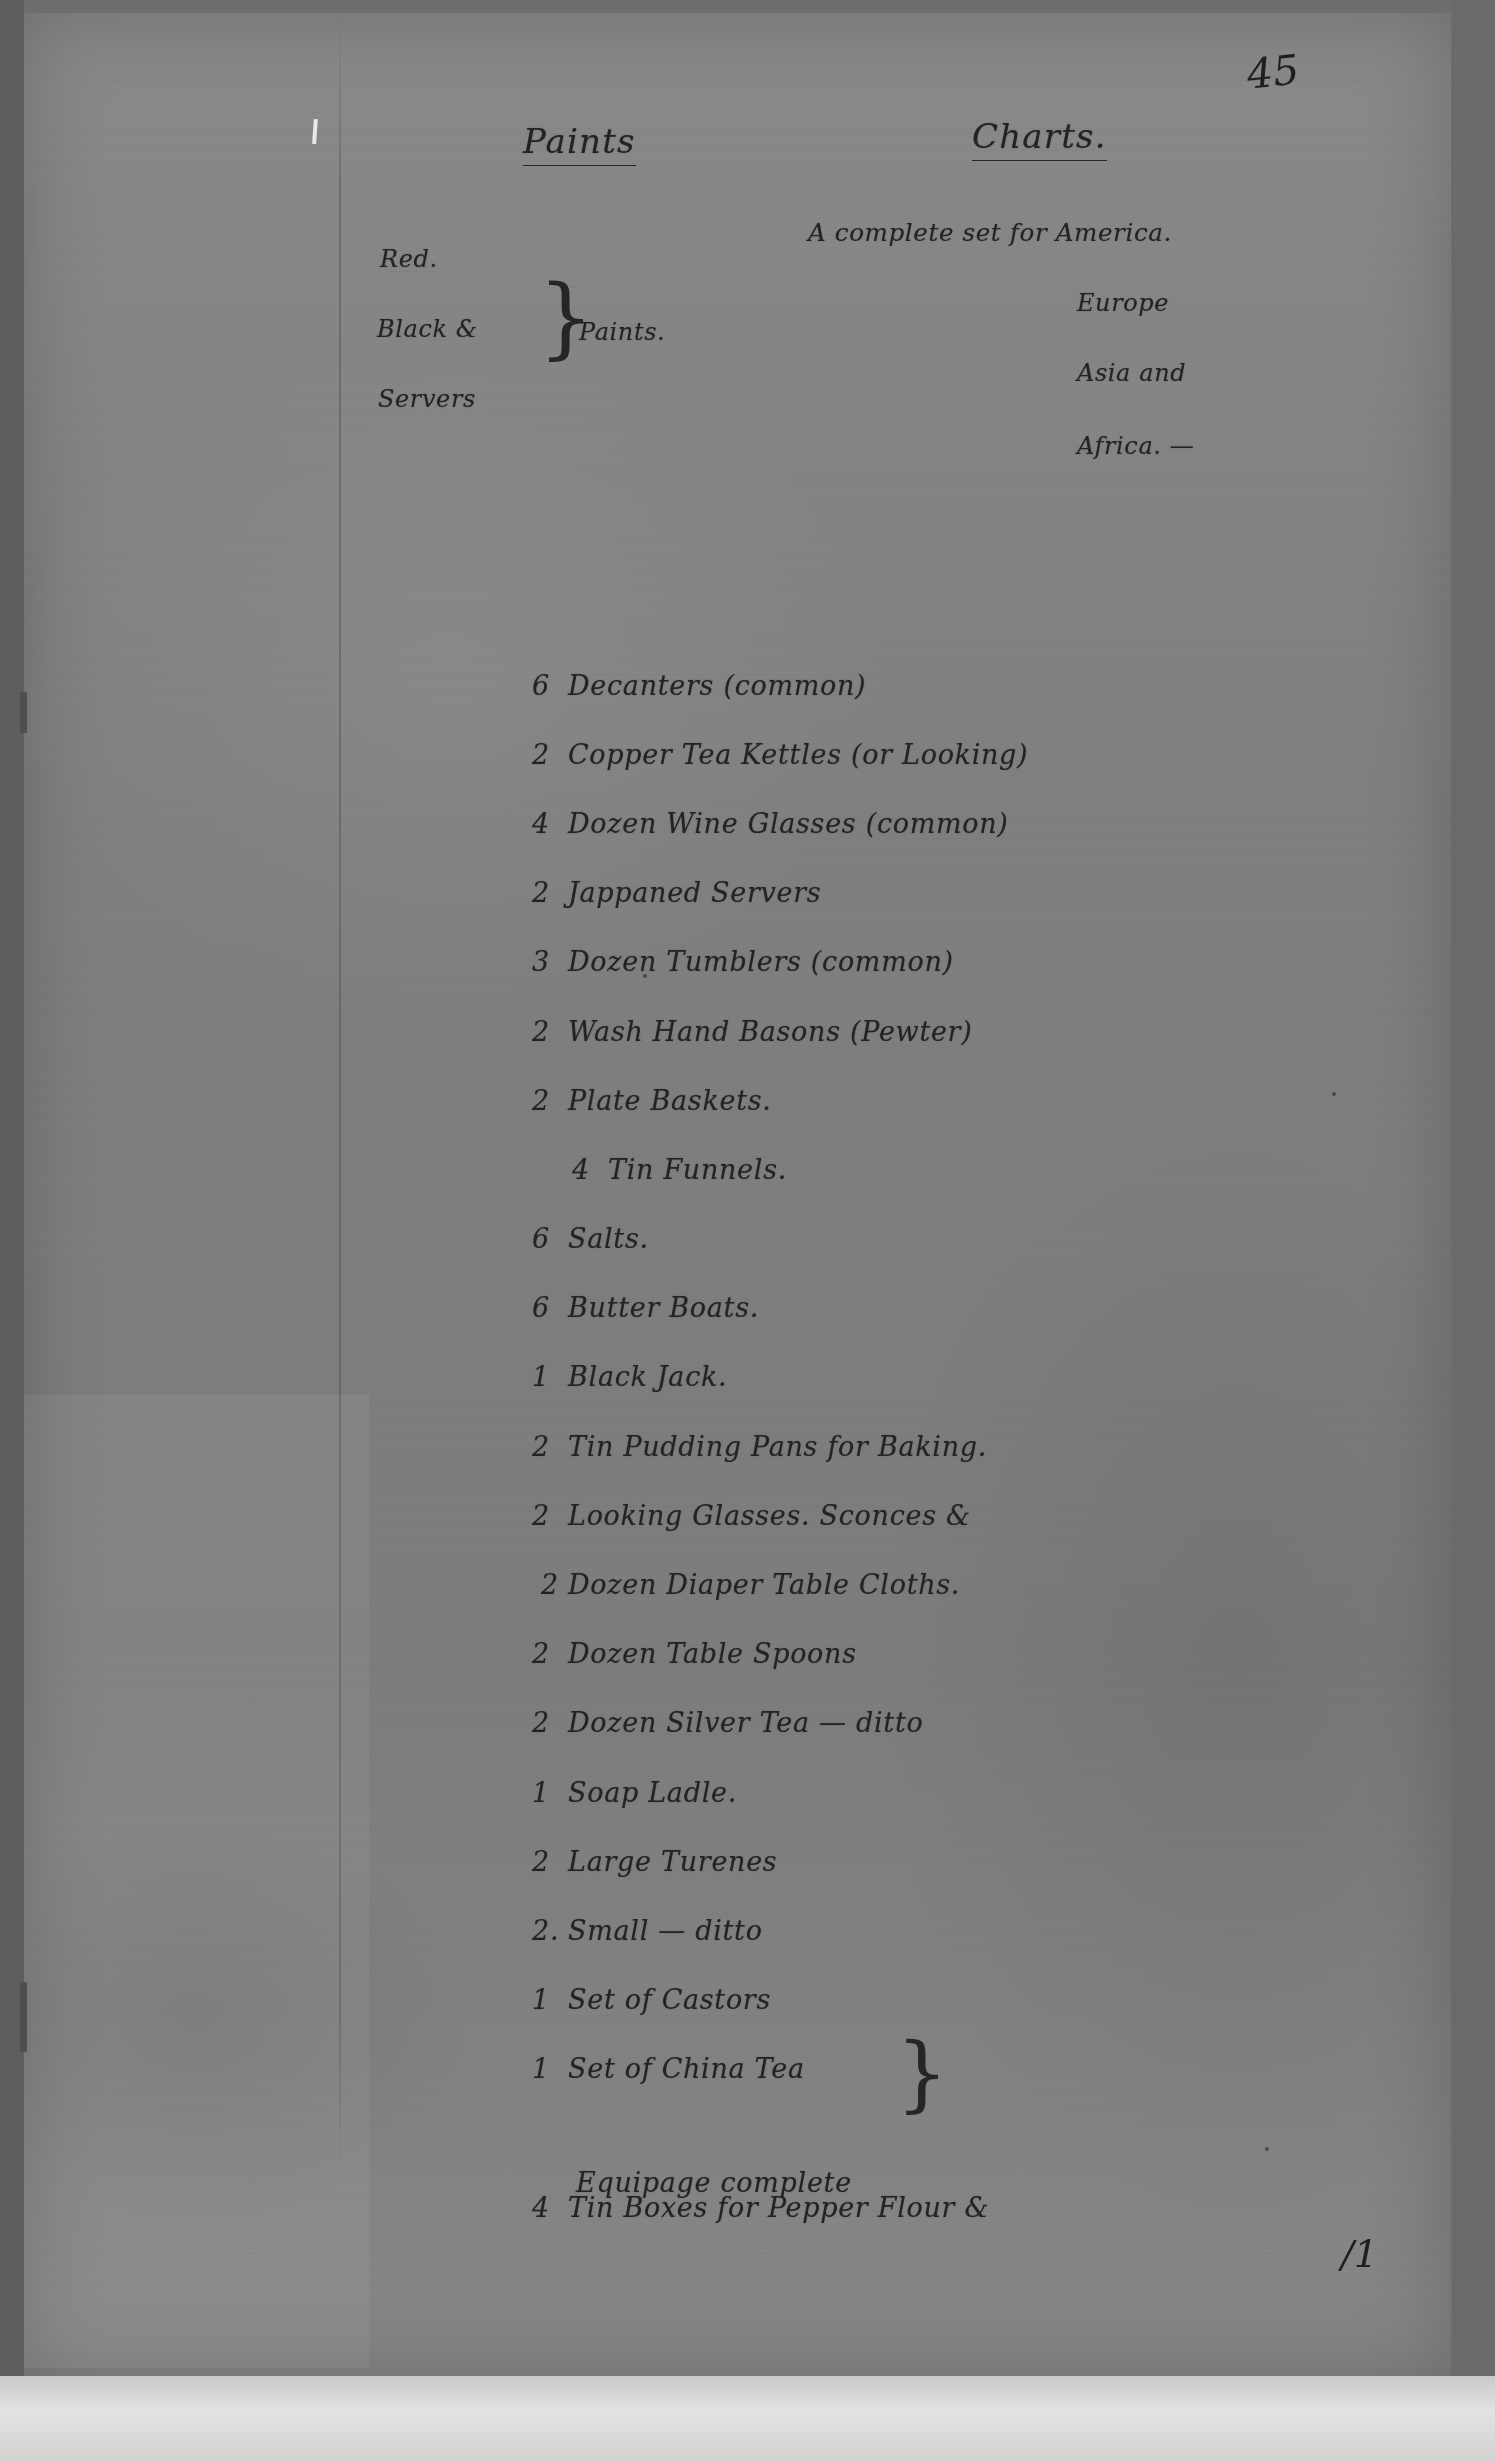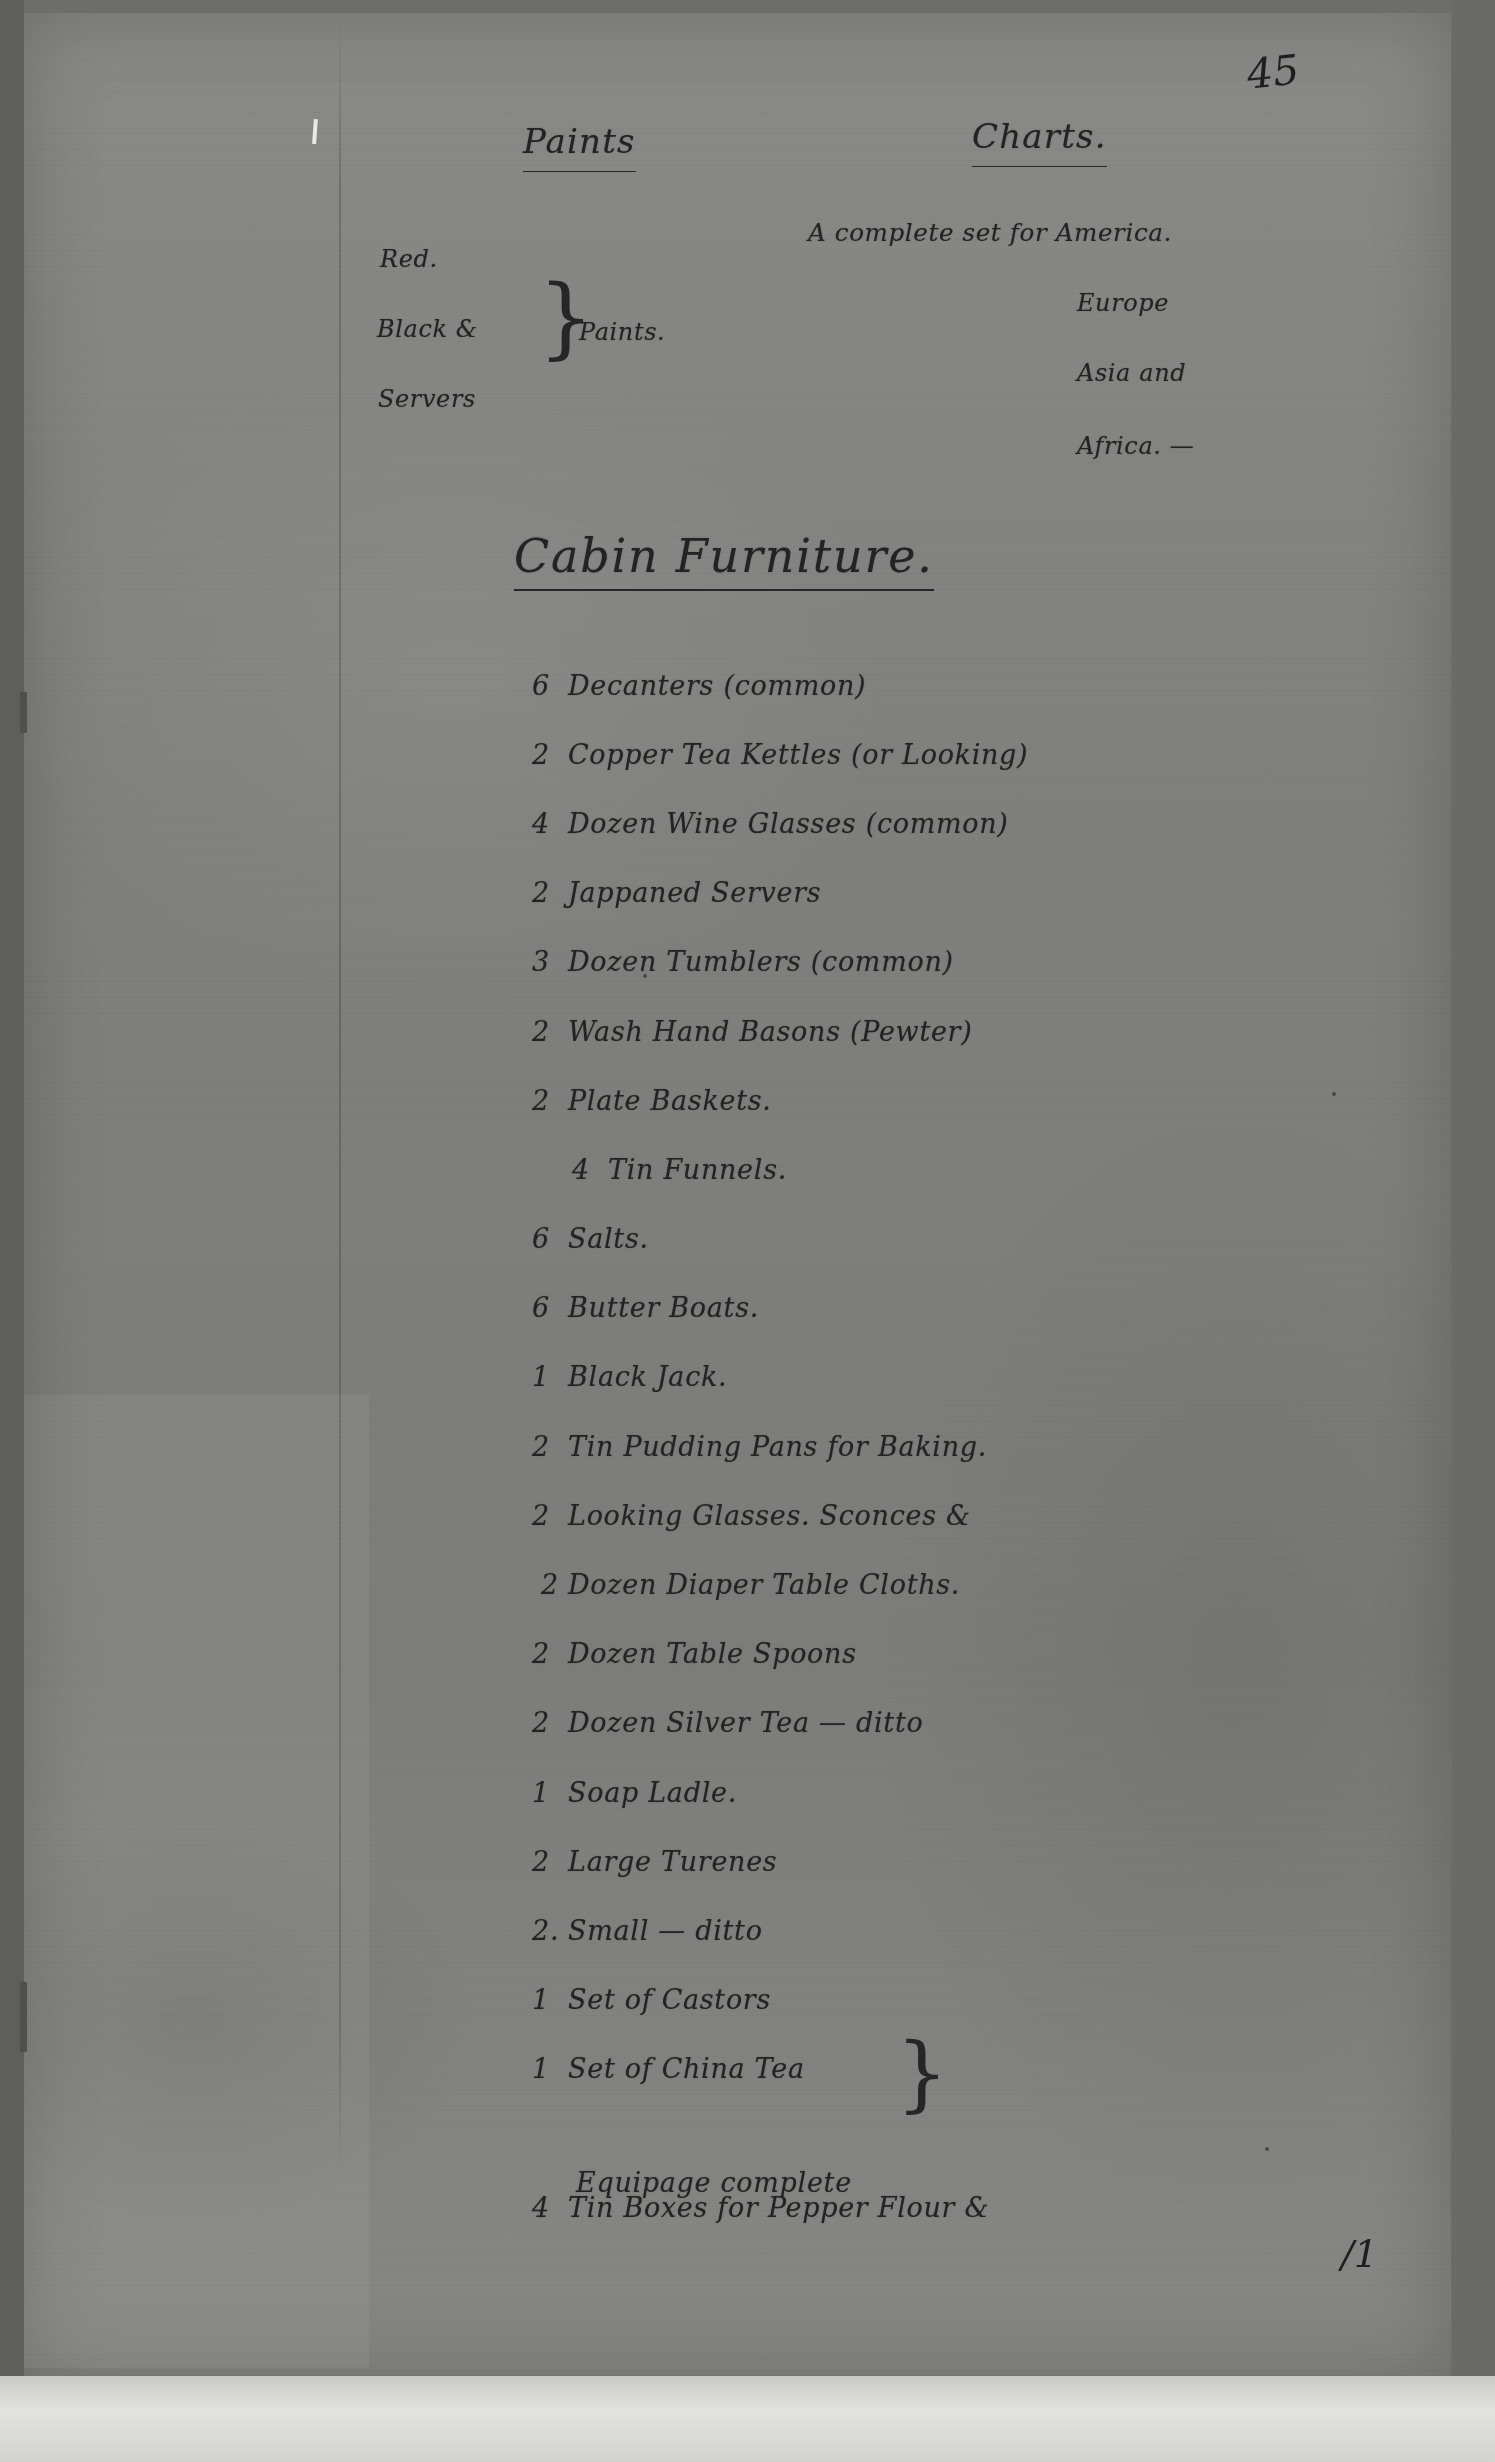--- a/index.html
+++ b/index.html
@@ -119,21 +119,21 @@
     text-shadow: 0 0 1.2px rgba(20,20,20,0.35);
   }
 
   .heading {
     font-size: 34px;
     letter-spacing: 1.2px;
   }
   .heading .ul {
     display: inline-block;
     border-bottom: 1.8px solid #262626;
-    padding-bottom: 10px;
+    padding-bottom: 4px;
   }
 
   .bigheading {
     font-size: 46px;
     letter-spacing: 1.8px;
   }
   .bigheading .ul {
     display: inline-block;
     border-bottom: 2.3px solid #262626;
     padding-bottom: 5.9px;
@@ -211,23 +211,20 @@
 
     <div class="brace" style="left:516px; top:261px; font-size:88px;">}</div>
 
     <div class="hw body-line" style="left:557px; top:305px;">Paints.</div>
 
     <div class="hw body-line" style="left:786px; top:205px; font-size:24.6px;">A complete set for America.</div>
     <div class="hw body-line" style="left:1055px; top:276px;">Europe</div>
     <div class="hw body-line" style="left:1055px; top:346px;">Asia and</div>
     <div class="hw body-line" style="left:1055px; top:419px;">Africa. —</div>
 
-    <div class="hw bigheading" style="left:492px; top:516px;">
-      <span class="ul">Cabin Furniture.</span>
-    </div>
 
     <div id="furniture-list">
         <div class="hw list-line" style="left: 510px; top: 657px;"><span class="qty">6</span><span>Decanters (common)</span></div>
         <div class="hw list-line" style="left: 510px; top: 726px;"><span class="qty">2</span><span>Copper Tea Kettles (or Looking)</span></div>
         <div class="hw list-line" style="left: 510px; top: 795px;"><span class="qty">4</span><span>Dozen Wine Glasses (common)</span></div>
         <div class="hw list-line" style="left: 510px; top: 864px;"><span class="qty">2</span><span>Jappaned Servers</span></div>
         <div class="hw list-line" style="left: 510px; top: 933px;"><span class="qty">3</span><span>Dozen Tumblers (common)</span></div>
         <div class="hw list-line" style="left: 510px; top: 1003px;"><span class="qty">2</span><span>Wash Hand Basons (Pewter)</span></div>
         <div class="hw list-line" style="left: 510px; top: 1072px;"><span class="qty">2</span><span>Plate Baskets.</span></div>
         <div class="hw list-line" style="left: 510px; top: 1141px; margin-left: 40px;"><span class="qty">4</span><span>Tin Funnels.</span></div>

